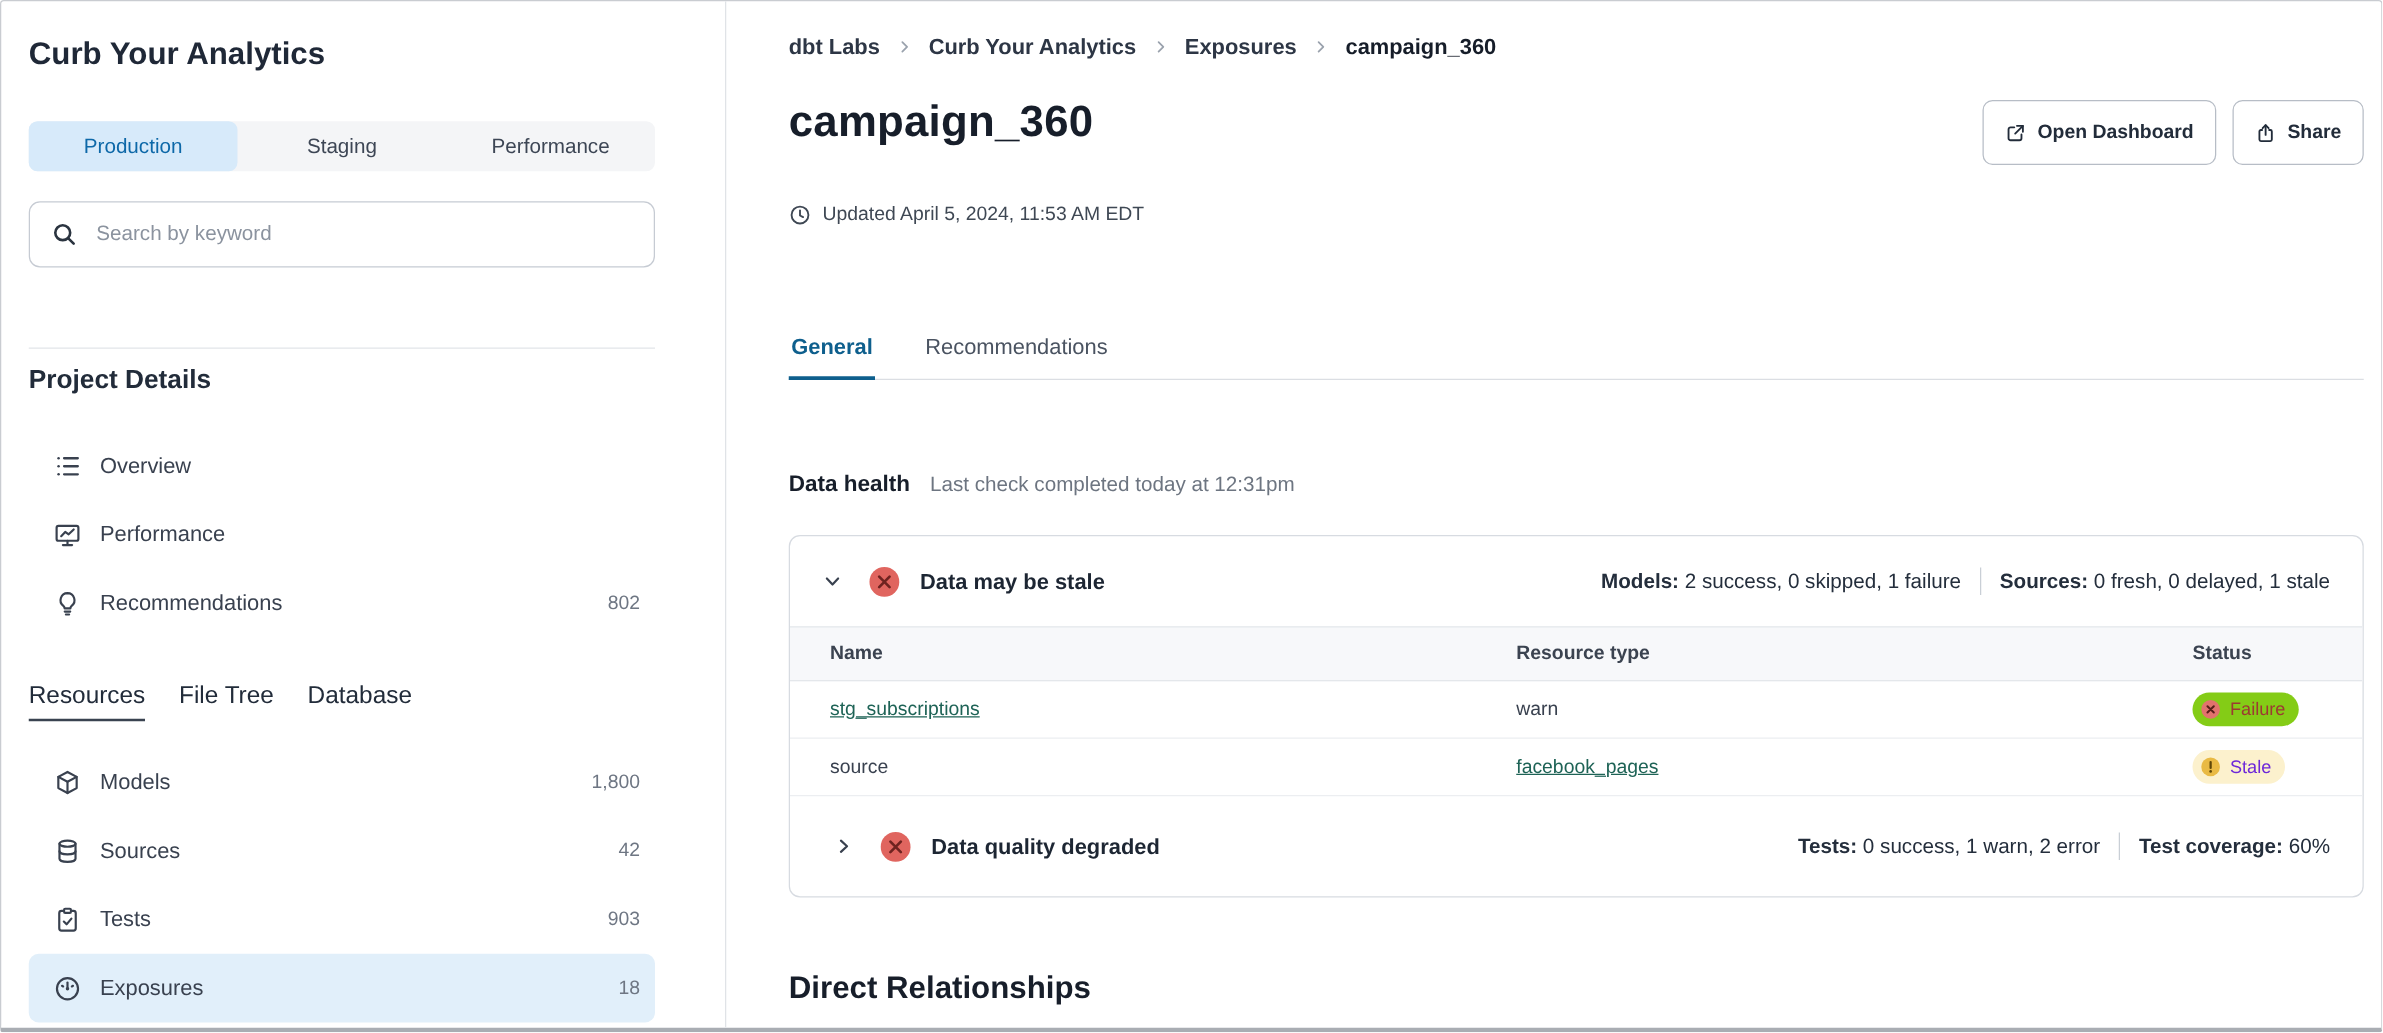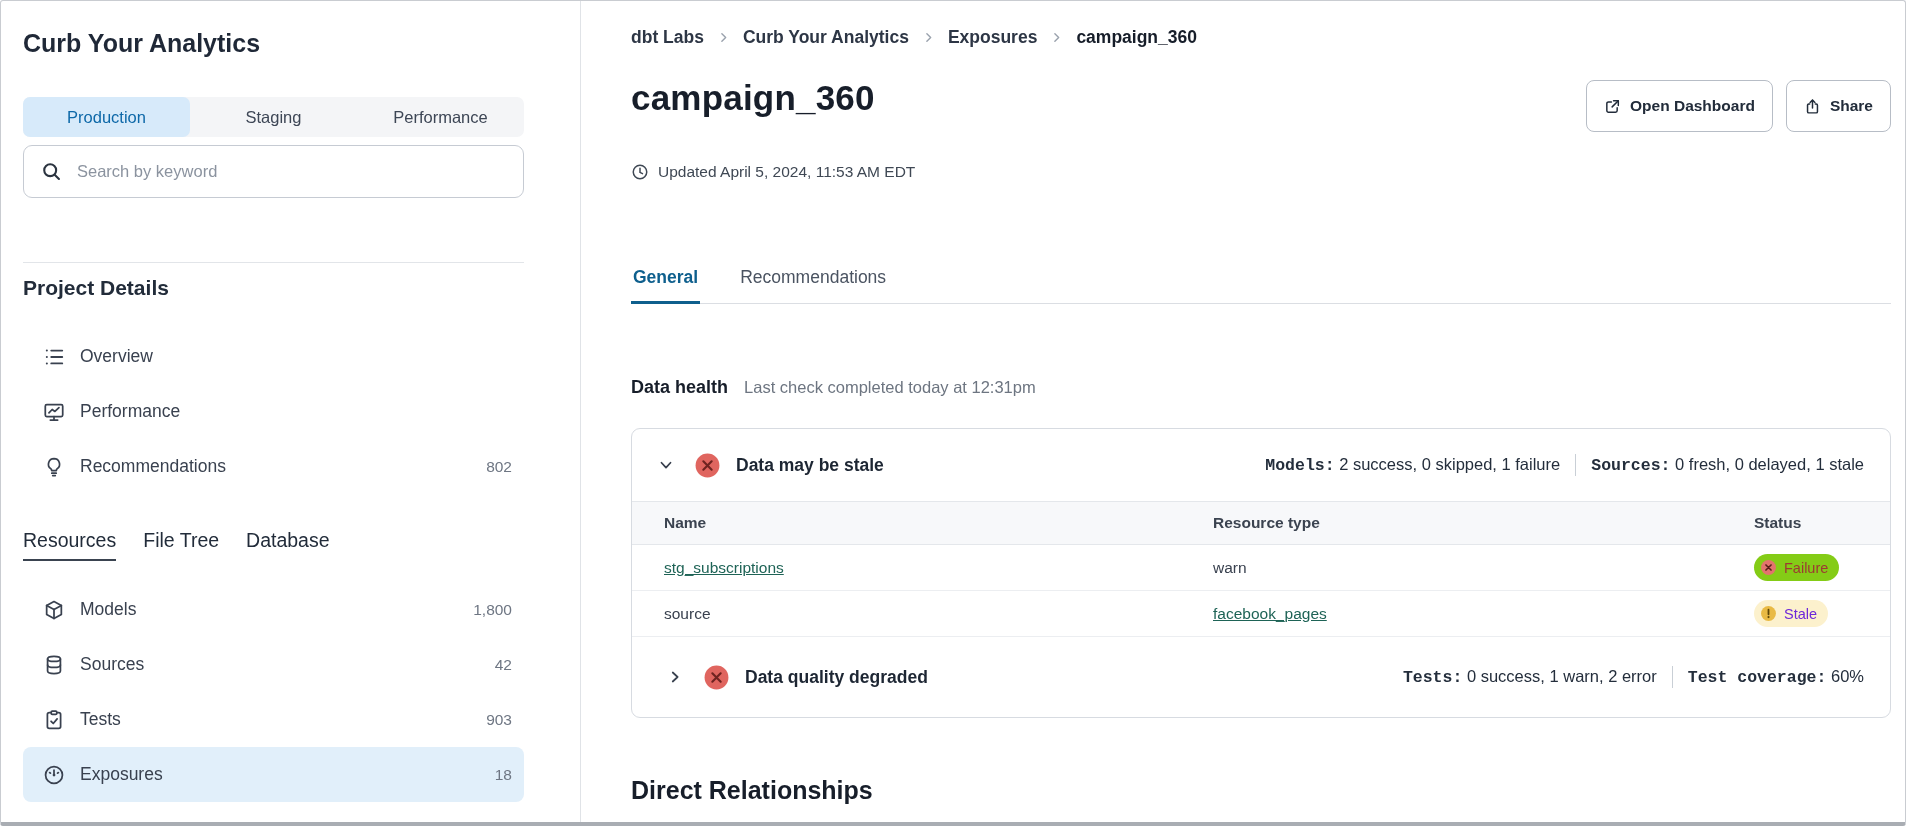--- a/index.html
+++ b/index.html
@@ -12,21 +12,21 @@
     color:#222c3a; -webkit-font-smoothing:antialiased;
   }
   svg.icon { display:block; flex:0 0 auto; }
 
   
   .sidebar { flex:0 0 580px; width:580px; border-right:1px solid #e0e3e7; padding:28px 56px 0 22px; }
   .sidebar-title { margin:0; font-size:25px; font-weight:600; color:#1f2837; }
   .env-tabs { margin-top:39px; height:40px; background:#f4f5f7; border-radius:7px; display:flex; }
   .env-tab { flex:1; display:flex; align-items:center; justify-content:center; font-size:16.5px; color:#3d4655; border-radius:7px; cursor:default; }
   .env-tab.active { background:#d7eafa; color:#0d68a8; }
-  .search-box { margin-top:8px; height:53px; border:1px solid #c6cbd3; border-radius:9px; display:flex; align-items:center; gap:13px; padding:0 17px; background:#fff; }
+  .search-box { margin-top:24px; height:53px; border:1px solid #c6cbd3; border-radius:9px; display:flex; align-items:center; gap:13px; padding:0 17px; background:#fff; }
   .search-box input { border:none; outline:none; flex:1; font-size:16.5px; font-family:inherit; color:#222c3a; background:transparent; }
   .search-box input::placeholder { color:#8b939f; }
   .sidebar-divider { margin-top:64px; border:none; border-top:1px solid #e2e5e9; }
   .side-heading { margin:13px 0 0 0; font-size:21px; font-weight:600; color:#222c3a; }
   .side-nav { margin-top:29px; }
   .side-item { height:55px; display:flex; align-items:center; gap:15px; padding:0 12px 0 20px; font-size:17.5px; color:#39414f; border-radius:8px; cursor:default; }
   .side-item.active { background:#e1effa; }
   .side-item .count { margin-left:auto; font-size:15.5px; color:#6e7683; }
   .resource-tabs { margin-top:35px; display:flex; gap:27px; }
   .resource-tab { font-size:19.5px; color:#222c3a; padding-bottom:7px; border-bottom:2px solid transparent; cursor:default; }
@@ -51,21 +51,21 @@
 
   
   .card { margin-top:30px; border:1px solid #d7dbe1; border-radius:9px; overflow:hidden; }
   .card-row { display:flex; align-items:center; padding:0 26px 0 25px; }
   .card-row.first { height:72px; }
   .card-row.last  { height:80px; padding-left:34px; }
   .chev-btn { background:none; border:none; padding:0; margin:0 19px 0 0; cursor:pointer; color:#39414f; display:flex; }
   .health-badge-icon { margin-right:15px; }
   .card-row-title { font-size:17.5px; font-weight:700; color:#1d2633; }
   .card-stats { margin-left:auto; display:flex; align-items:center; font-size:16.5px; color:#242e3c; white-space:nowrap; }
-  .card-stats b { font-weight:700;font-family:Liberation Mono, monospace; }
+  .card-stats b { font-weight:700; }
   .vdiv { width:1px; height:22px; background:#c9cfd6; margin:0 15px; }
 
   .table-header, .table-row { display:grid; grid-template-columns:549px 541px 1fr; align-items:center; padding:0 40px 0 32px; }
   .table-header { height:44px; background:#f7f8fa; border-top:1px solid #e4e7eb; border-bottom:1px solid #e4e7eb; font-size:15.5px; font-weight:700; color:#3b4350; }
   .table-row { height:46px; border-bottom:1px solid #eceef1; font-size:15.5px; color:#39414f; }
   .res-link { color:#1e6356; text-decoration:underline; cursor:pointer; }
   .pill { display:inline-flex; align-items:center; gap:7px; height:27px; padding:0 11px 0 6px; border-radius:14px; font-size:14.5px; justify-self:start; }
   .pill.failure { background:#84cc16; color:#9c3a32; }
   .pill.stale { background:#fcf1cd; color:#6d28d9; }
 

